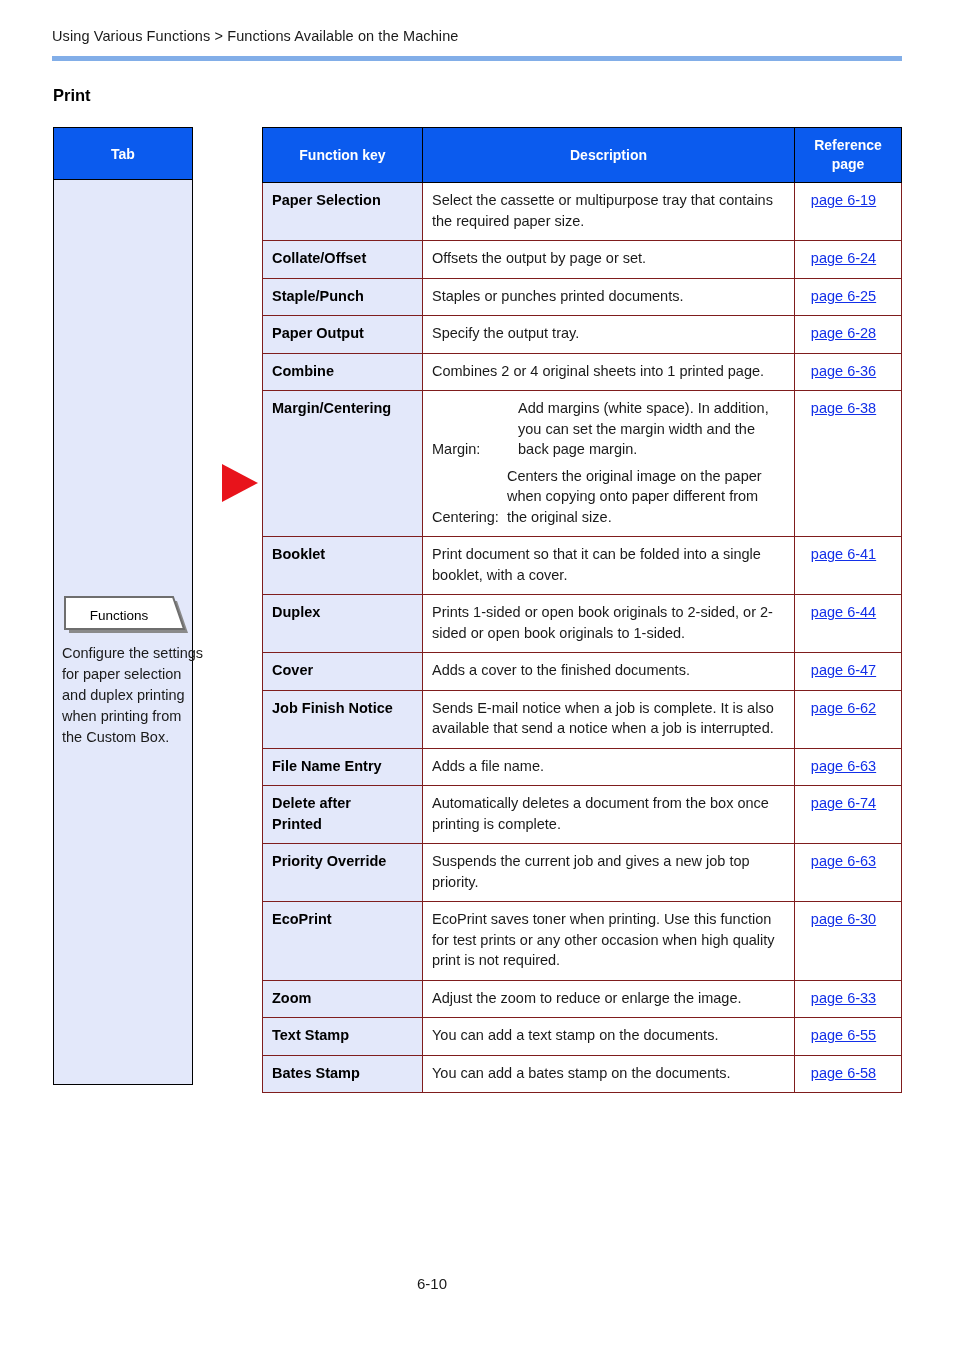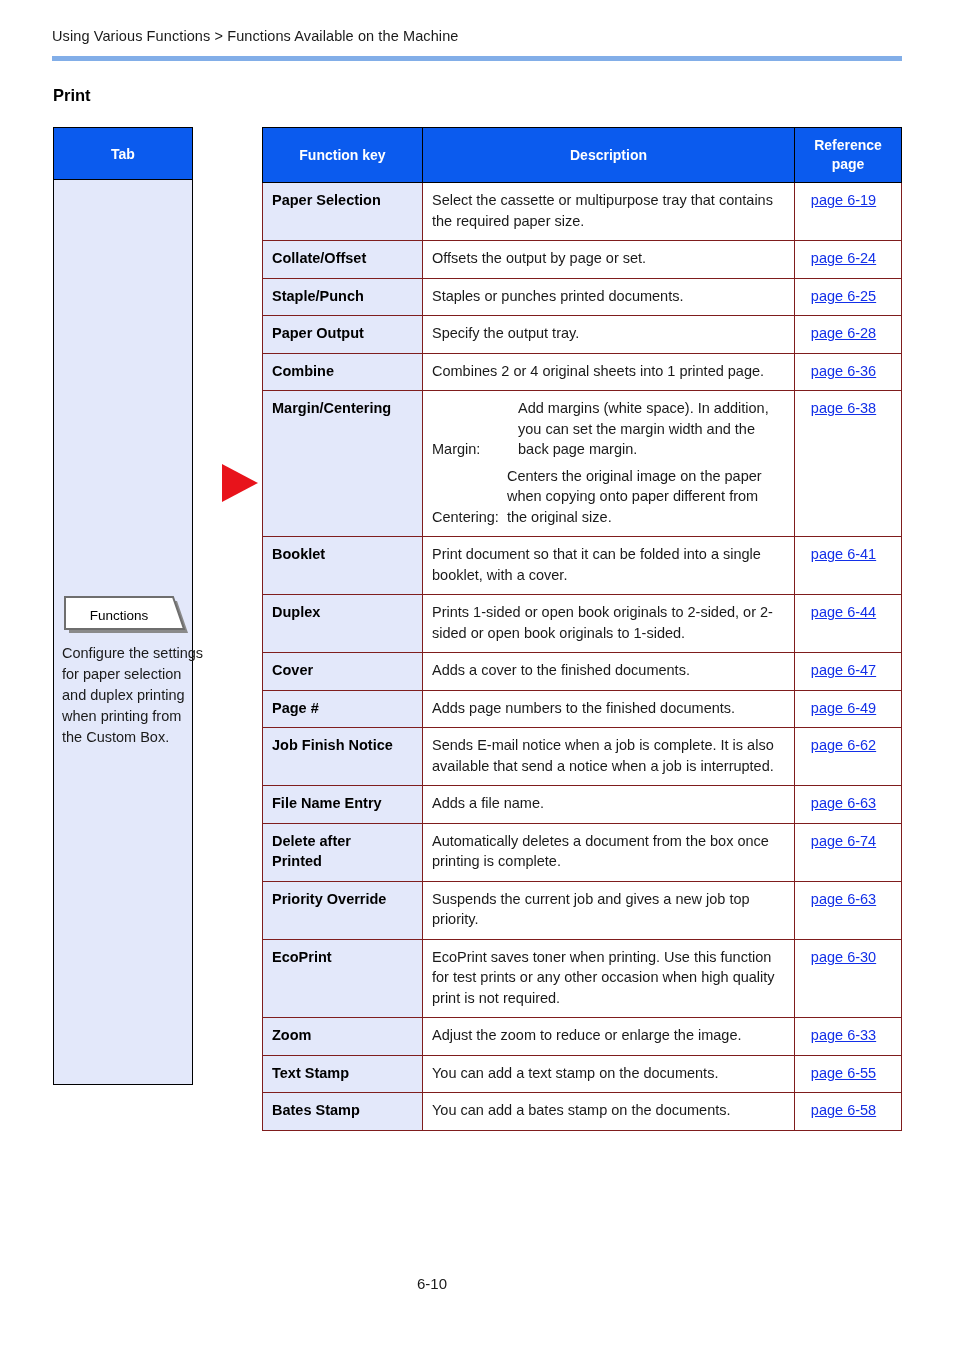--- a/index.html
+++ b/index.html
@@ -299,25 +299,20 @@
           <td class="key">Duplex</td>
           <td class="desc">Prints 1-sided or open book originals to 2-sided, or 2-sided or open book originals to 1-sided.</td>
           <td class="ref"><span class="ref-link">page 6-44</span></td>
         </tr>
         <tr>
           <td class="key">Cover</td>
           <td class="desc">Adds a cover to the finished documents.</td>
           <td class="ref"><span class="ref-link">page 6-47</span></td>
         </tr>
         <tr>
-          <td class="key">Page #</td>
-          <td class="desc">Adds page numbers to the finished documents.</td>
-          <td class="ref"><span class="ref-link">page 6-49</span></td>
-        </tr>
-        <tr>
           <td class="key">Job Finish Notice</td>
           <td class="desc">Sends E-mail notice when a job is complete. It is also available that send a notice when a job is interrupted.</td>
           <td class="ref"><span class="ref-link">page 6-62</span></td>
         </tr>
         <tr>
           <td class="key">File Name Entry</td>
           <td class="desc">Adds a file name.</td>
           <td class="ref"><span class="ref-link">page 6-63</span></td>
         </tr>
         <tr>

